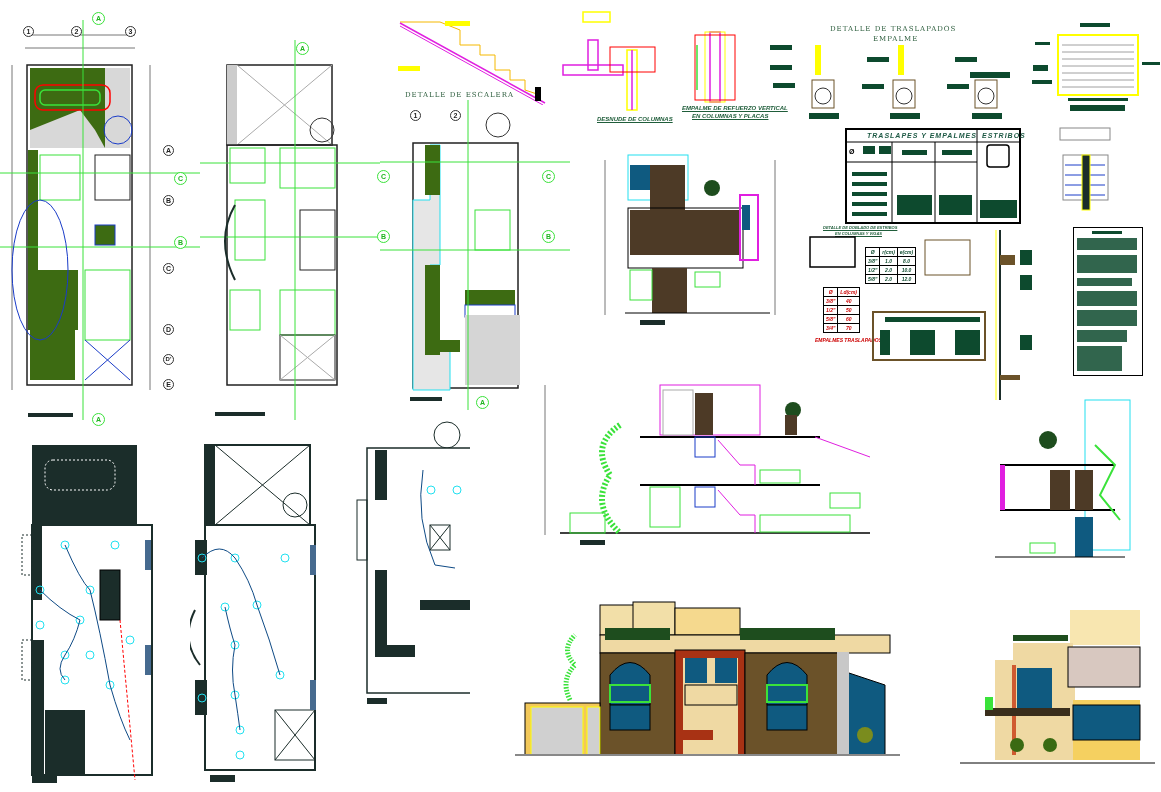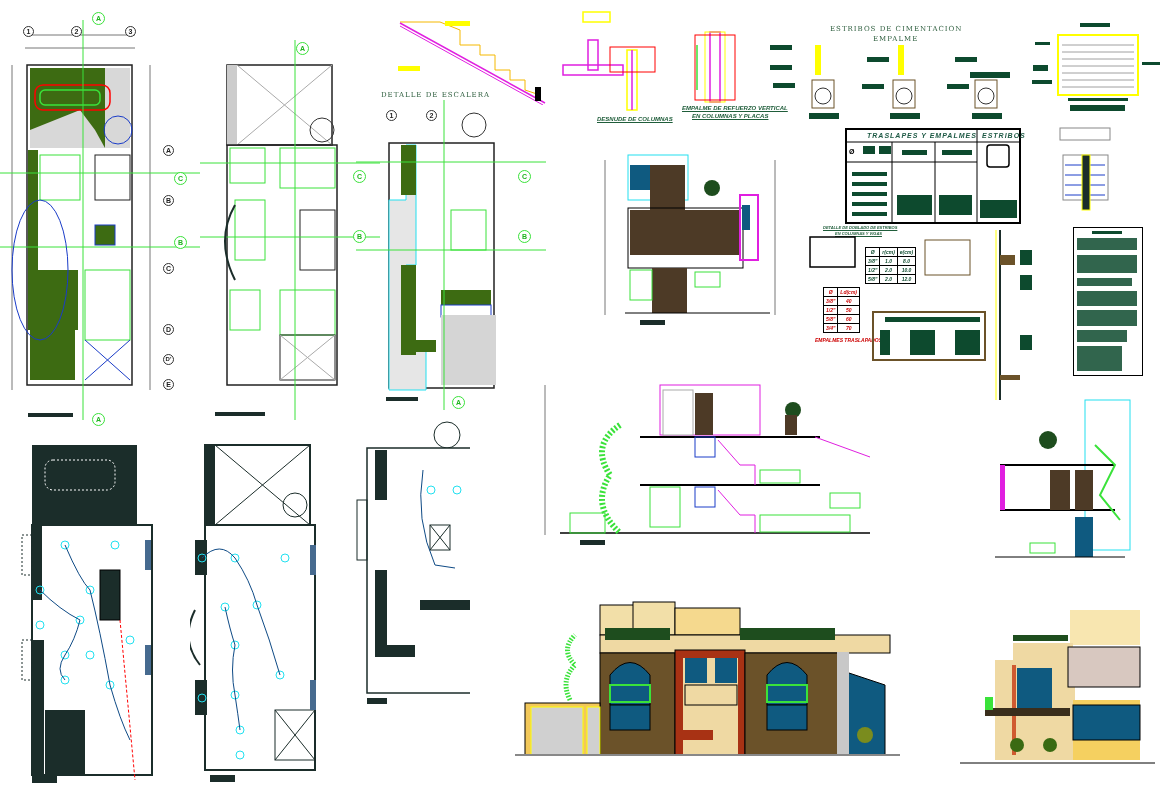--- a/index.html
+++ b/index.html
@@ -89,21 +89,21 @@
     <line x1="135" y1="295" x2="80" y2="340" stroke="#aaa"></line>
     <line x1="0" y1="123" x2="180" y2="123" stroke="#3ae23a"></line>
     <line x1="0" y1="197" x2="180" y2="197" stroke="#3ae23a"></line>
     <line x1="95" y1="0" x2="95" y2="380" stroke="#3ae23a"></line>
     <path d="M35 165 Q15 200 35 240" fill="none" stroke="#1b2d2a" stroke-width="2"></path>
   </svg>
   <div class="abs sec" style="left:96px;top:2px;">A</div>
   <div class="abs label-bar" style="left:15px;top:372px;width:50px;"></div>
 </div>
 
-<div class="abs" style="left:356px;top:100px;width:190px;height:320px;">
+<div class="abs" style="left:380px;top:100px;width:190px;height:320px;">
   <svg width="190" height="320">
     <rect x="33" y="43" width="105" height="245" fill="none" stroke="#222" stroke-width="1.5"></rect>
     <polygon points="33,100 50,100 50,45 60,45 60,100 60,165 50,165 50,250 70,250 70,290 33,290 33,165" fill="#e6e6e6" stroke="#22e0f0"></polygon>
     <rect x="45" y="45" width="15" height="50" fill="#3d6b12"></rect>
     <rect x="45" y="165" width="15" height="90" fill="#3d6b12"></rect>
     <rect x="45" y="240" width="35" height="12" fill="#3d6b12"></rect>
     <rect x="85" y="190" width="50" height="15" fill="#3d6b12"></rect>
     <rect x="85" y="205" width="50" height="12" fill="none" stroke="#1a3cc8"></rect>
     <rect x="33" y="165" width="105" height="120" fill="none"></rect>
     <rect x="85" y="215" width="55" height="70" fill="#d5d5d5"></rect>
@@ -151,21 +151,21 @@
     <rect x="30" y="12" width="10" height="70" fill="none" stroke="#e01fe0" stroke-width="1.5"></rect>
     <rect x="25" y="12" width="20" height="70" fill="none" stroke="#ffff00"></rect>
     <line x1="17" y1="25" x2="17" y2="70" stroke="#3ae23a" stroke-width="1.5"></line>
     <rect x="15" y="15" width="40" height="65" fill="none" stroke="#f00"></rect>
   </svg>
   <div class="abs ul-title" style="left:2px;top:85px;">EMPALME DE REFUERZO VERTICAL</div>
   <div class="abs ul-title" style="left:12px;top:93px;">EN COLUMNAS Y PLACAS</div>
 </div>
 
 <div class="abs" style="left:765px;top:20px;width:260px;height:100px;">
-  <div class="abs title" style="left:65px;top:5px;">ESTRIBOS DE CIMENTACION</div>
+  <div class="abs title" style="left:65px;top:5px;">DETALLE DE TRASLAPADOS</div>
   <div class="abs title" style="left:108px;top:15px;">EMPALME</div>
   <svg width="260" height="100" style="top:0;">
     <g>
       <rect x="47" y="60" width="22" height="28" fill="#fff" stroke="#6b5229"></rect>
       <circle cx="58" cy="76" r="8" fill="none" stroke="#333"></circle>
       <rect x="50" y="25" width="6" height="30" fill="#ffff00"></rect>
       <rect x="44" y="93" width="30" height="6" fill="#0d4a2e"></rect>
       <rect x="5" y="25" width="22" height="5" fill="#0d4a2e"></rect>
       <rect x="5" y="45" width="22" height="5" fill="#0d4a2e"></rect>
       <rect x="8" y="63" width="22" height="5" fill="#0d4a2e"></rect>

